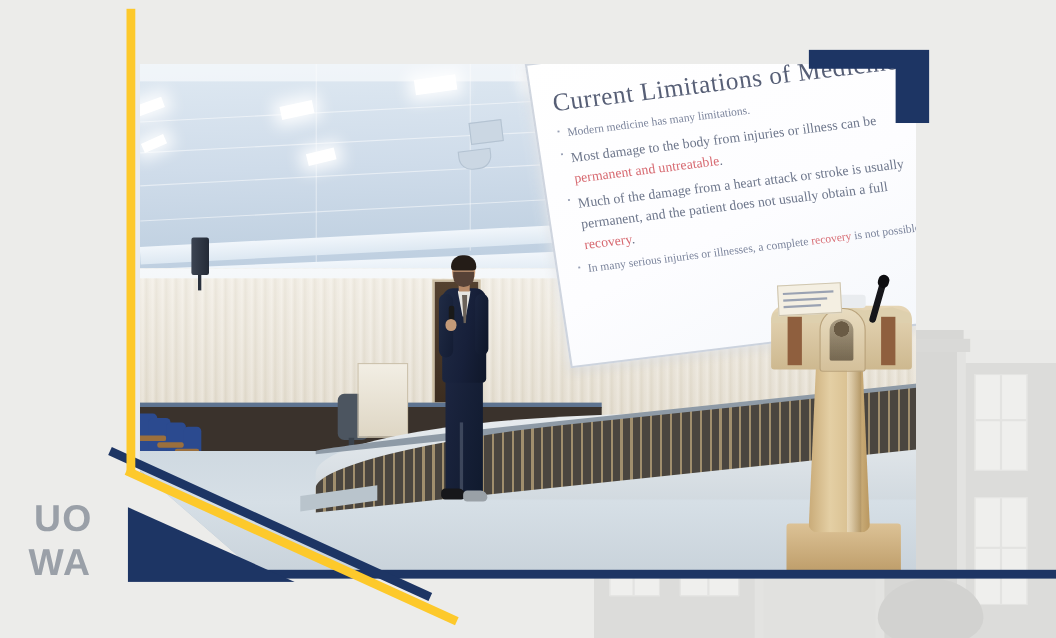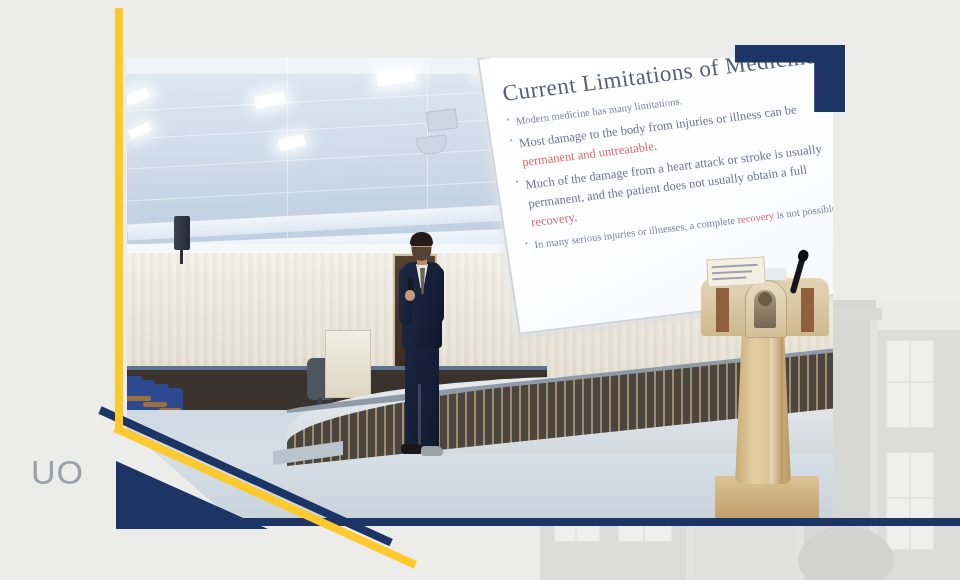--- a/index.html
+++ b/index.html
@@ -190,21 +190,21 @@
   .y-vert{position:absolute;left:115px;top:8px;width:8px;height:424px;background:#fdc92b;}
   .y-diag{position:absolute;left:115px;top:424px;width:330px;height:8px;background:#fdc92b;
     transform-origin:0 50%;transform:rotate(24.5deg);}
 
   
   .tri-navy{position:absolute;left:116px;top:461px;width:152px;height:68px;background:#1d3564;
     clip-path:polygon(0 0,100% 100%,0 100%);}
 
   
   .brand{position:absolute;left:26px;top:452px;width:92px;height:84px;color:#9aa0a8;
-    font-family:"Liberation Sans", sans-serif;font-weight:400;}
+    font-family:"Liberation Sans", sans-serif;font-weight:700;}
   .brand .l1,.brand .l2{font-size:34px;letter-spacing:1px;line-height:40px;}
   .brand .l1{margin-left:5px;}
 </style>
 </head>
 <body>
 
 <div id="stage">
 
   <div class="watermark">
     <div class="wm-sky"></div>
@@ -354,15 +354,16 @@
 
   <div class="corner-br"></div>
   <div class="bottom-bar"></div>
   <div class="diag-navy"></div>
   <div class="y-vert"></div>
   <div class="y-diag"></div>
   <div class="tri-navy"></div>
 
   <div class="brand">
     <div class="l1">UO</div>
+    <div class="l2">WA</div>
   </div>
 
 </div>
 
 </body></html>

